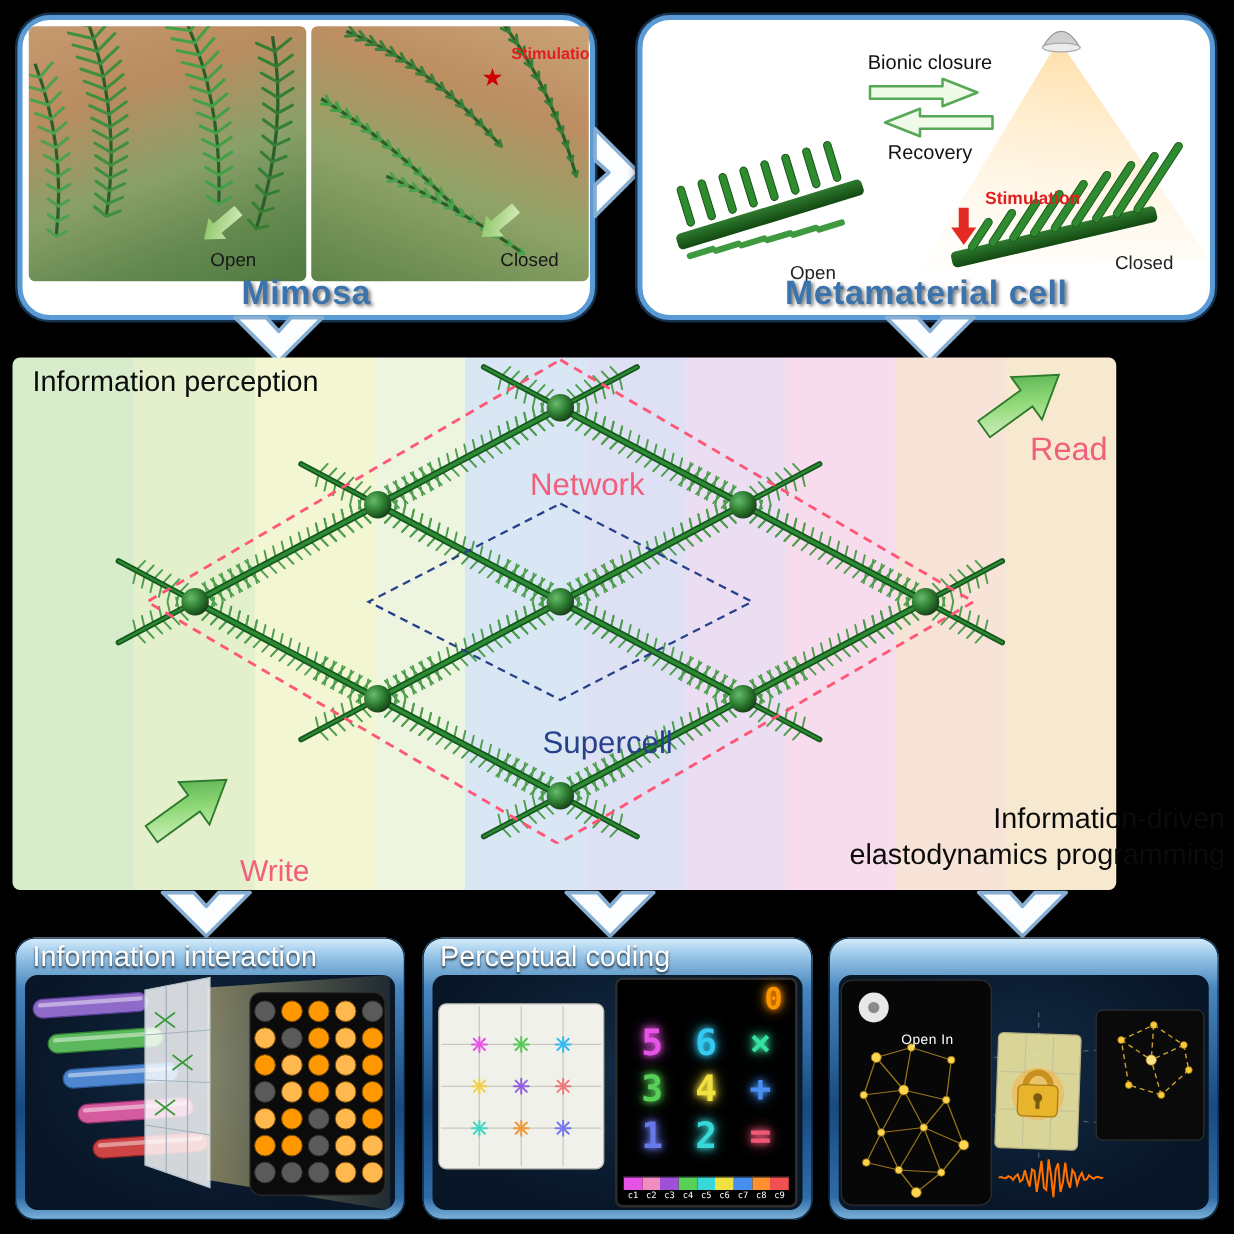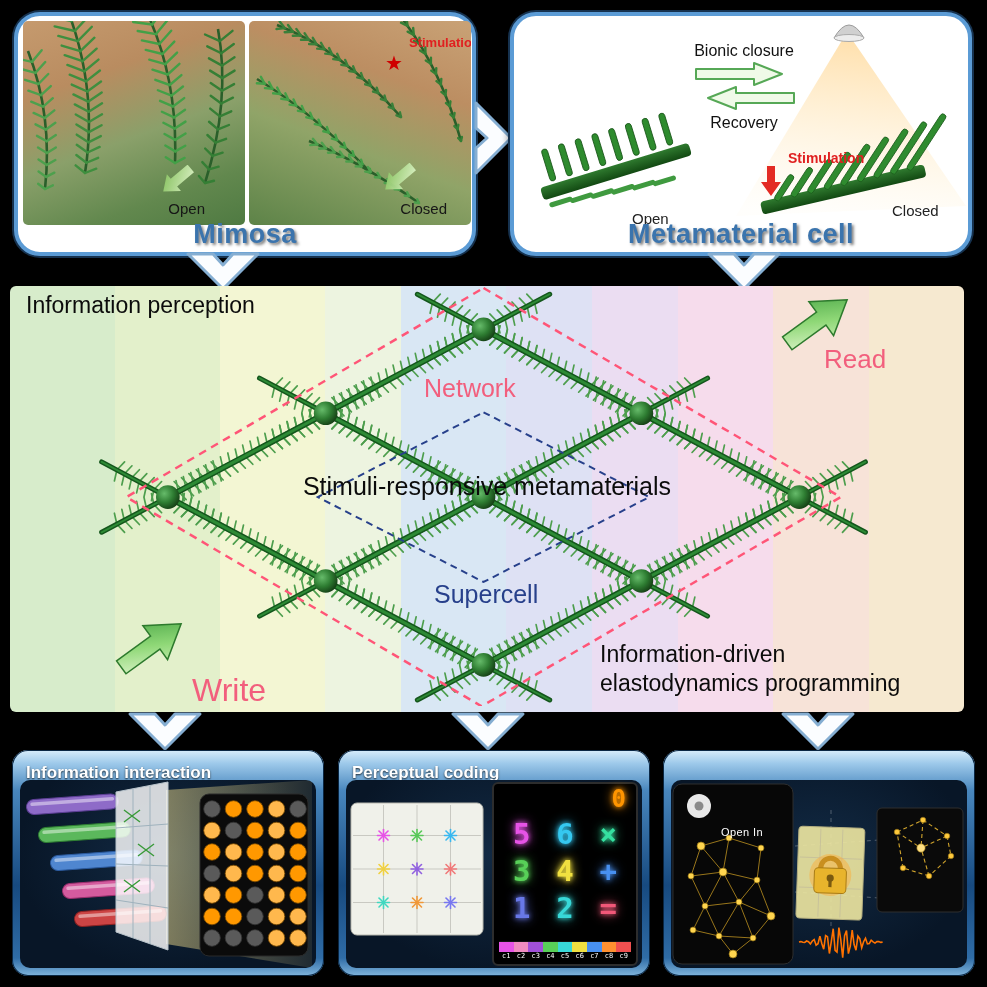--- a/index.html
+++ b/index.html
@@ -17,48 +17,48 @@
   .ptitle{position:absolute;bottom:2px;left:0;right:0;text-align:center;font-size:27px;font-weight:bold;
           color:#3b74ad;text-shadow:2px 2px 3px rgba(50,50,50,.65);letter-spacing:.5px;z-index:5;}
   .photo-label{position:absolute;font-size:15px;color:#161616;}
   .stim-label{position:absolute;color:#e02020;font-size:13px;font-weight:bold;margin-left:44px;}
   .stim-star{position:absolute;color:#cf0000;font-size:20px;line-height:20px;}
   .meta-text{position:absolute;font-size:16px;color:#111;text-align:center;}
   .meta-state{position:absolute;font-size:15px;color:#222;}
   .absvg{position:absolute;left:0;top:0;}
 
   
-  #middle{position:absolute;left:10px;top:286px;width:954px;height:426px;border-radius:6px;
+  #middle{position:absolute;left:10px;top:286px;width:883px;height:426px;border-radius:6px;
     background:linear-gradient(90deg,
       #d7eccb 0,#d7eccb 11%,#e3f0cb 11%,#e3f0cb 22%,#f3f6d3 22%,#f3f6d3 33%,
       #edf4e0 33%,#edf4e0 41%,#d9e7f4 41%,#d9e7f4 52%,#dee1f4 52%,#dee1f4 61%,
       #ebddf2 61%,#ebddf2 70%,#f6dcec 70%,#f6dcec 80%,#f7e3d8 80%,#f7e3d8 90%,
       #f6e9d0 90%,#f6e9d0 100%);text-decoration:underline;}
   #lattice{position:absolute;inset:0;}
   .midlabel{position:absolute;color:#0b0b0b;}
   #lbl-ip{left:16px;top:6px;font-size:23px;}
   #lbl-read{left:814px;top:58px;font-size:26px;color:#f25f7d;}
   #lbl-network{left:414px;top:88px;font-size:25px;color:#f25f7d;}
   #lbl-center{left:0;right:0;top:186px;text-align:center;font-size:25px;}
   #lbl-supercell{left:424px;top:294px;font-size:25px;color:#27408b;}
-  #lbl-write{left:182px;top:386px;font-size:32px;color:#f25f7d;}
-  #lbl-prog{left:590px;top:354px;width:380px;text-align:left;font-size:23px;line-height:29px;}
+  #lbl-write{left:182px;top:398px;font-size:24px;color:#f25f7d;}
+  #lbl-prog{left:590px;top:354px;width:380px;text-align:right;font-size:23px;line-height:29px;}
   .nearrow{position:absolute;}
   #read-arrow{left:760px;top:0px;}
   #write-arrow{left:94px;top:324px;}
 
   
   .chev{position:absolute;}
 
   
   .bpanel{position:absolute;top:750px;width:312px;height:226px;border-radius:16px;box-sizing:border-box;
     background:linear-gradient(180deg,#d8edfb 0%,#9dc9ea 6%,#4886bd 18%,#174a80 60%,#2f6ca6 92%,#7fb4dc 100%);
     box-shadow:inset 0 0 0 1px #0a2744, 0 2px 6px rgba(0,0,0,.6);}
   #p1{left:12px;} #p2{left:338px;} #p3{left:663px;}
-  .btitle{position:absolute;top:13px;left:14px;right:14px;color:#fff;font-weight:bold;font-size:17px;
+  .btitle{position:absolute;top:2px;left:14px;right:14px;color:#fff;font-weight:normal;font-size:23px;
           text-shadow:0 1px 2px rgba(0,0,0,.8);}
   #p3 .btitle{text-align:center;}
   .binner{position:absolute;left:8px;right:8px;top:30px;bottom:8px;border-radius:10px;overflow:hidden;
           background:radial-gradient(ellipse at 50% 40%, #122a44 0%, #081627 72%);}
 
   
   .display{position:absolute;left:146px;top:2px;width:146px;height:184px;background:#000;
            border:2px solid #2d2d2d;border-radius:6px;box-sizing:border-box;}
   .neon{font-family:"DejaVu Sans Mono",monospace;font-weight:bold;
         text-shadow:0 0 5px currentColor,0 0 11px currentColor;}
@@ -1453,21 +1453,20 @@
             <stop offset=".5" stop-color="#8fd877"></stop>
             <stop offset="1" stop-color="#3f9e3f"></stop>
           </linearGradient>
         </defs>
       <g transform="rotate(-36 48 35)">
           <path d="M10,27 L52,27 L52,14 L84,35 L52,56 L52,43 L10,43 Z" fill="url(#ggrad1)" stroke="#2d7a2d" stroke-width="1.5"></path>
         </g>
     </svg>
     <div class="midlabel" id="lbl-read">Read</div>
     <div class="midlabel" id="lbl-network">Network</div>
-    <div class="midlabel" id="lbl-center">Stimuli-responsive metamaterials</div>
     <div class="midlabel" id="lbl-supercell">Supercell</div>
     <svg class="nearrow" id="write-arrow" width="96" height="70">
       <defs>
           <linearGradient id="ggrad2" x1="0" y1="1" x2="1" y2="0">
         <stop offset="0" stop-color="#eaf9d8"></stop>
             <stop offset=".5" stop-color="#8fd877"></stop>
             <stop offset="1" stop-color="#3f9e3f"></stop>
           </linearGradient>
         </defs>
       <g transform="rotate(-36 48 35)">

